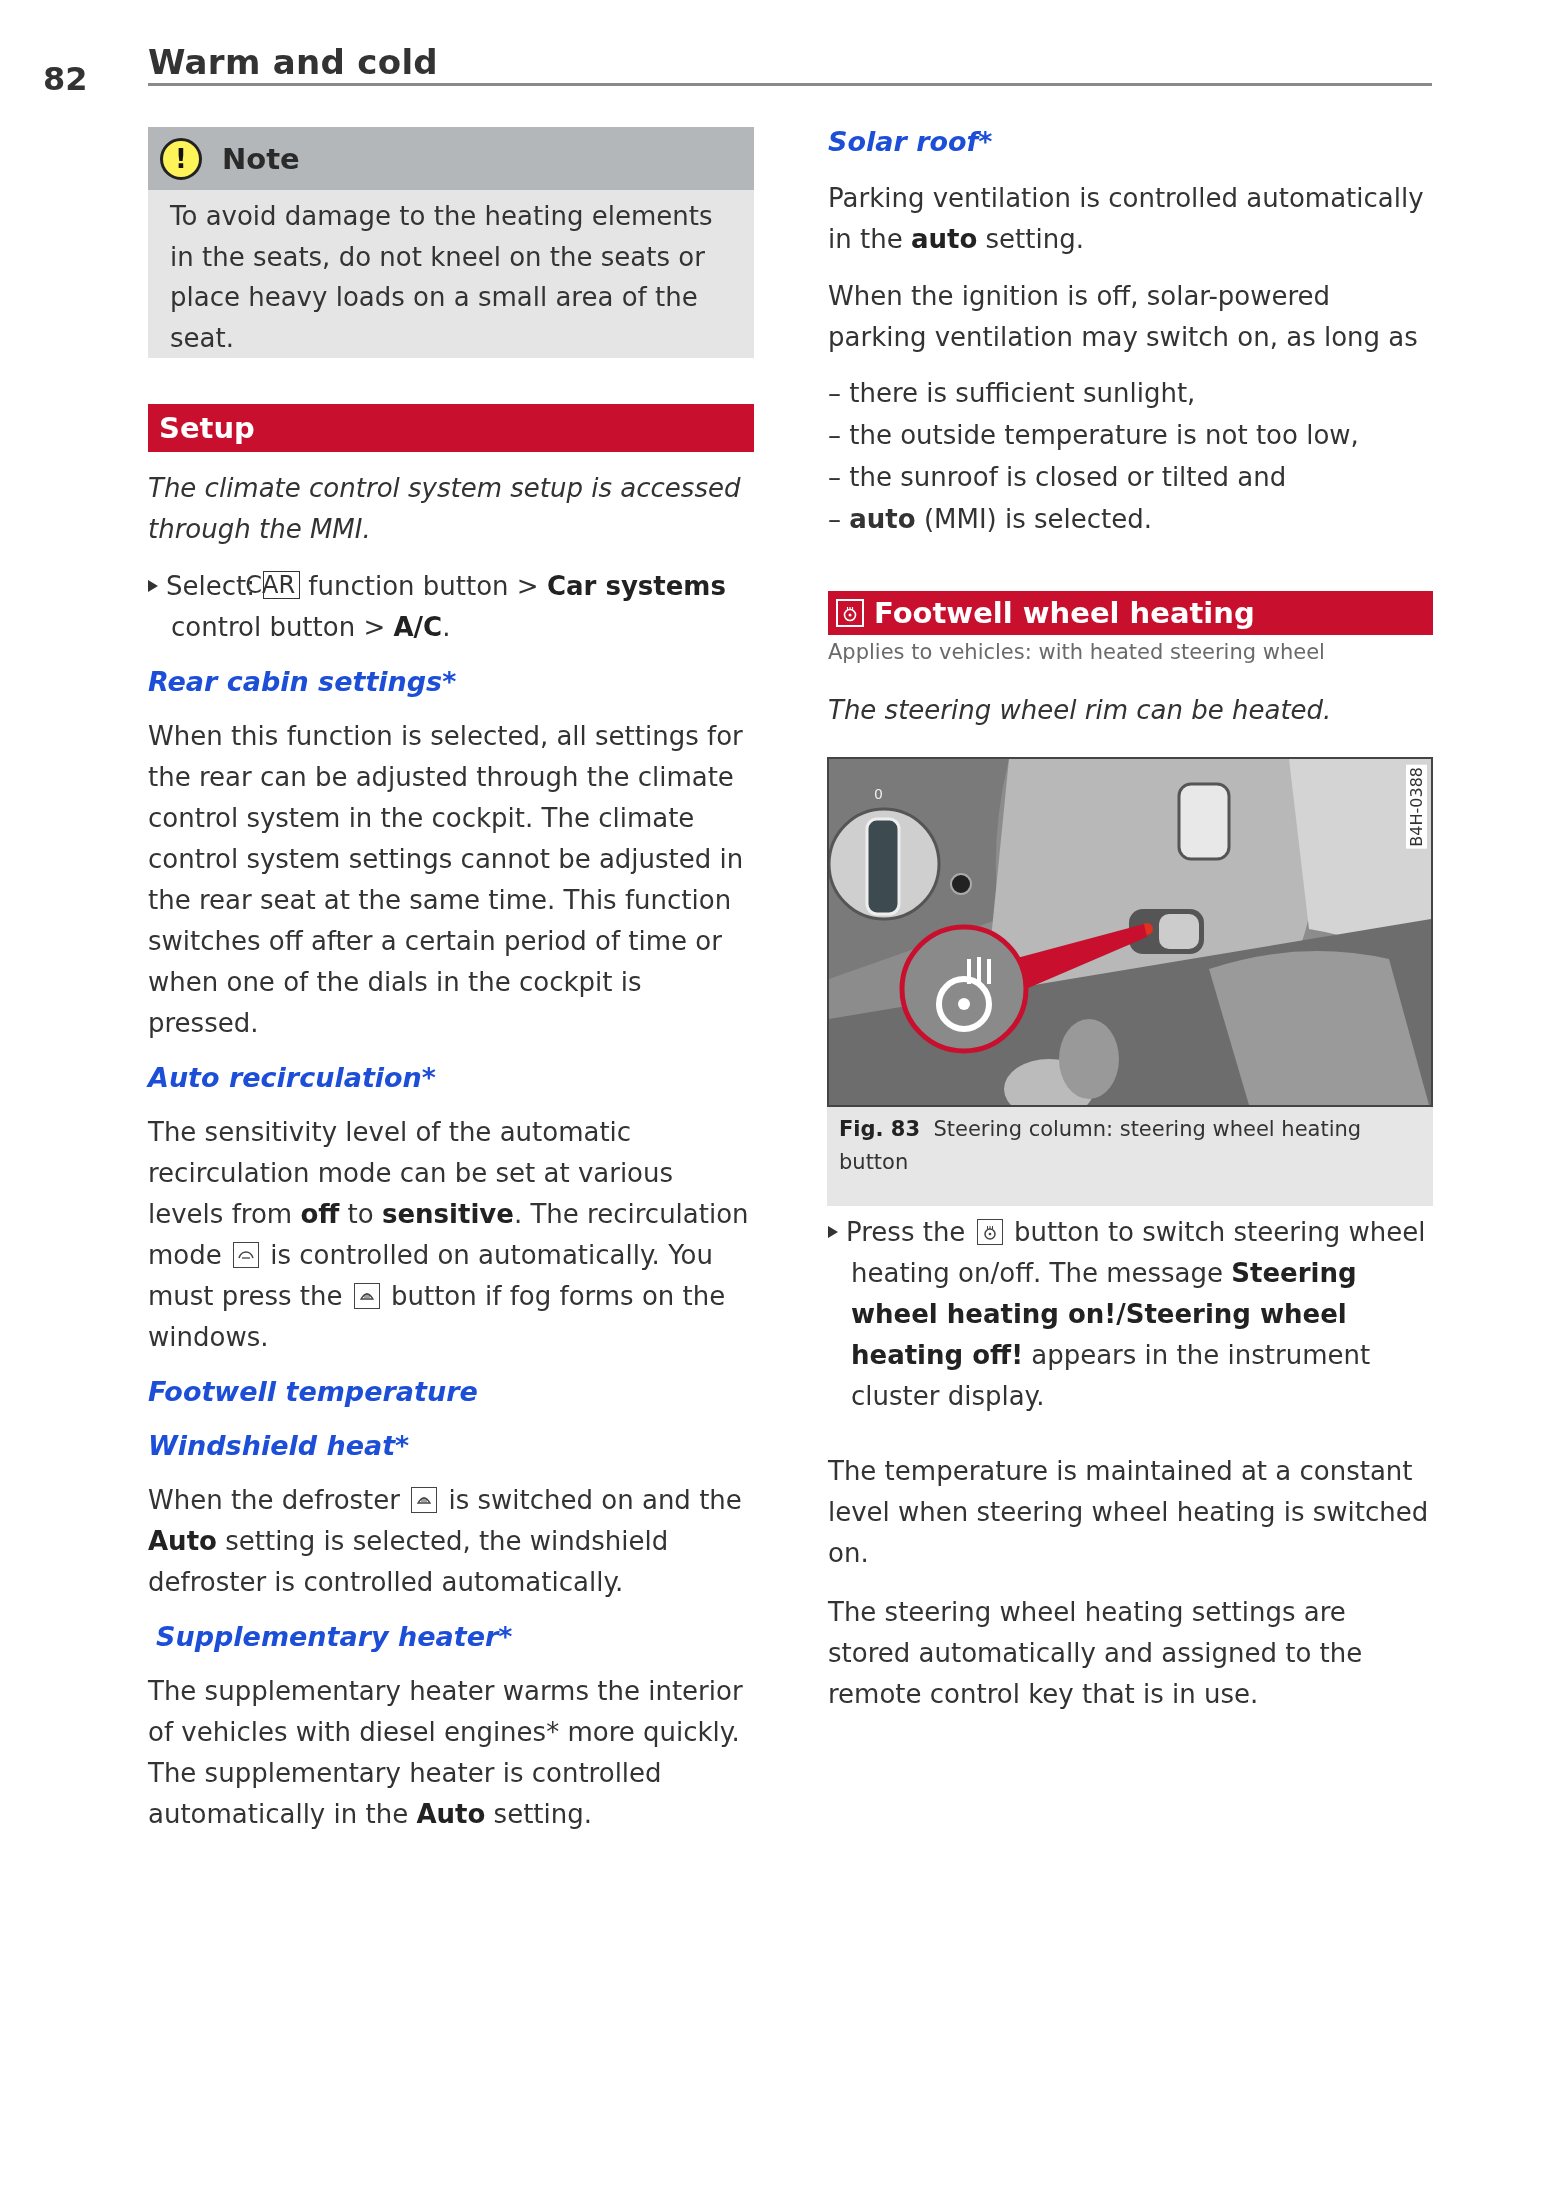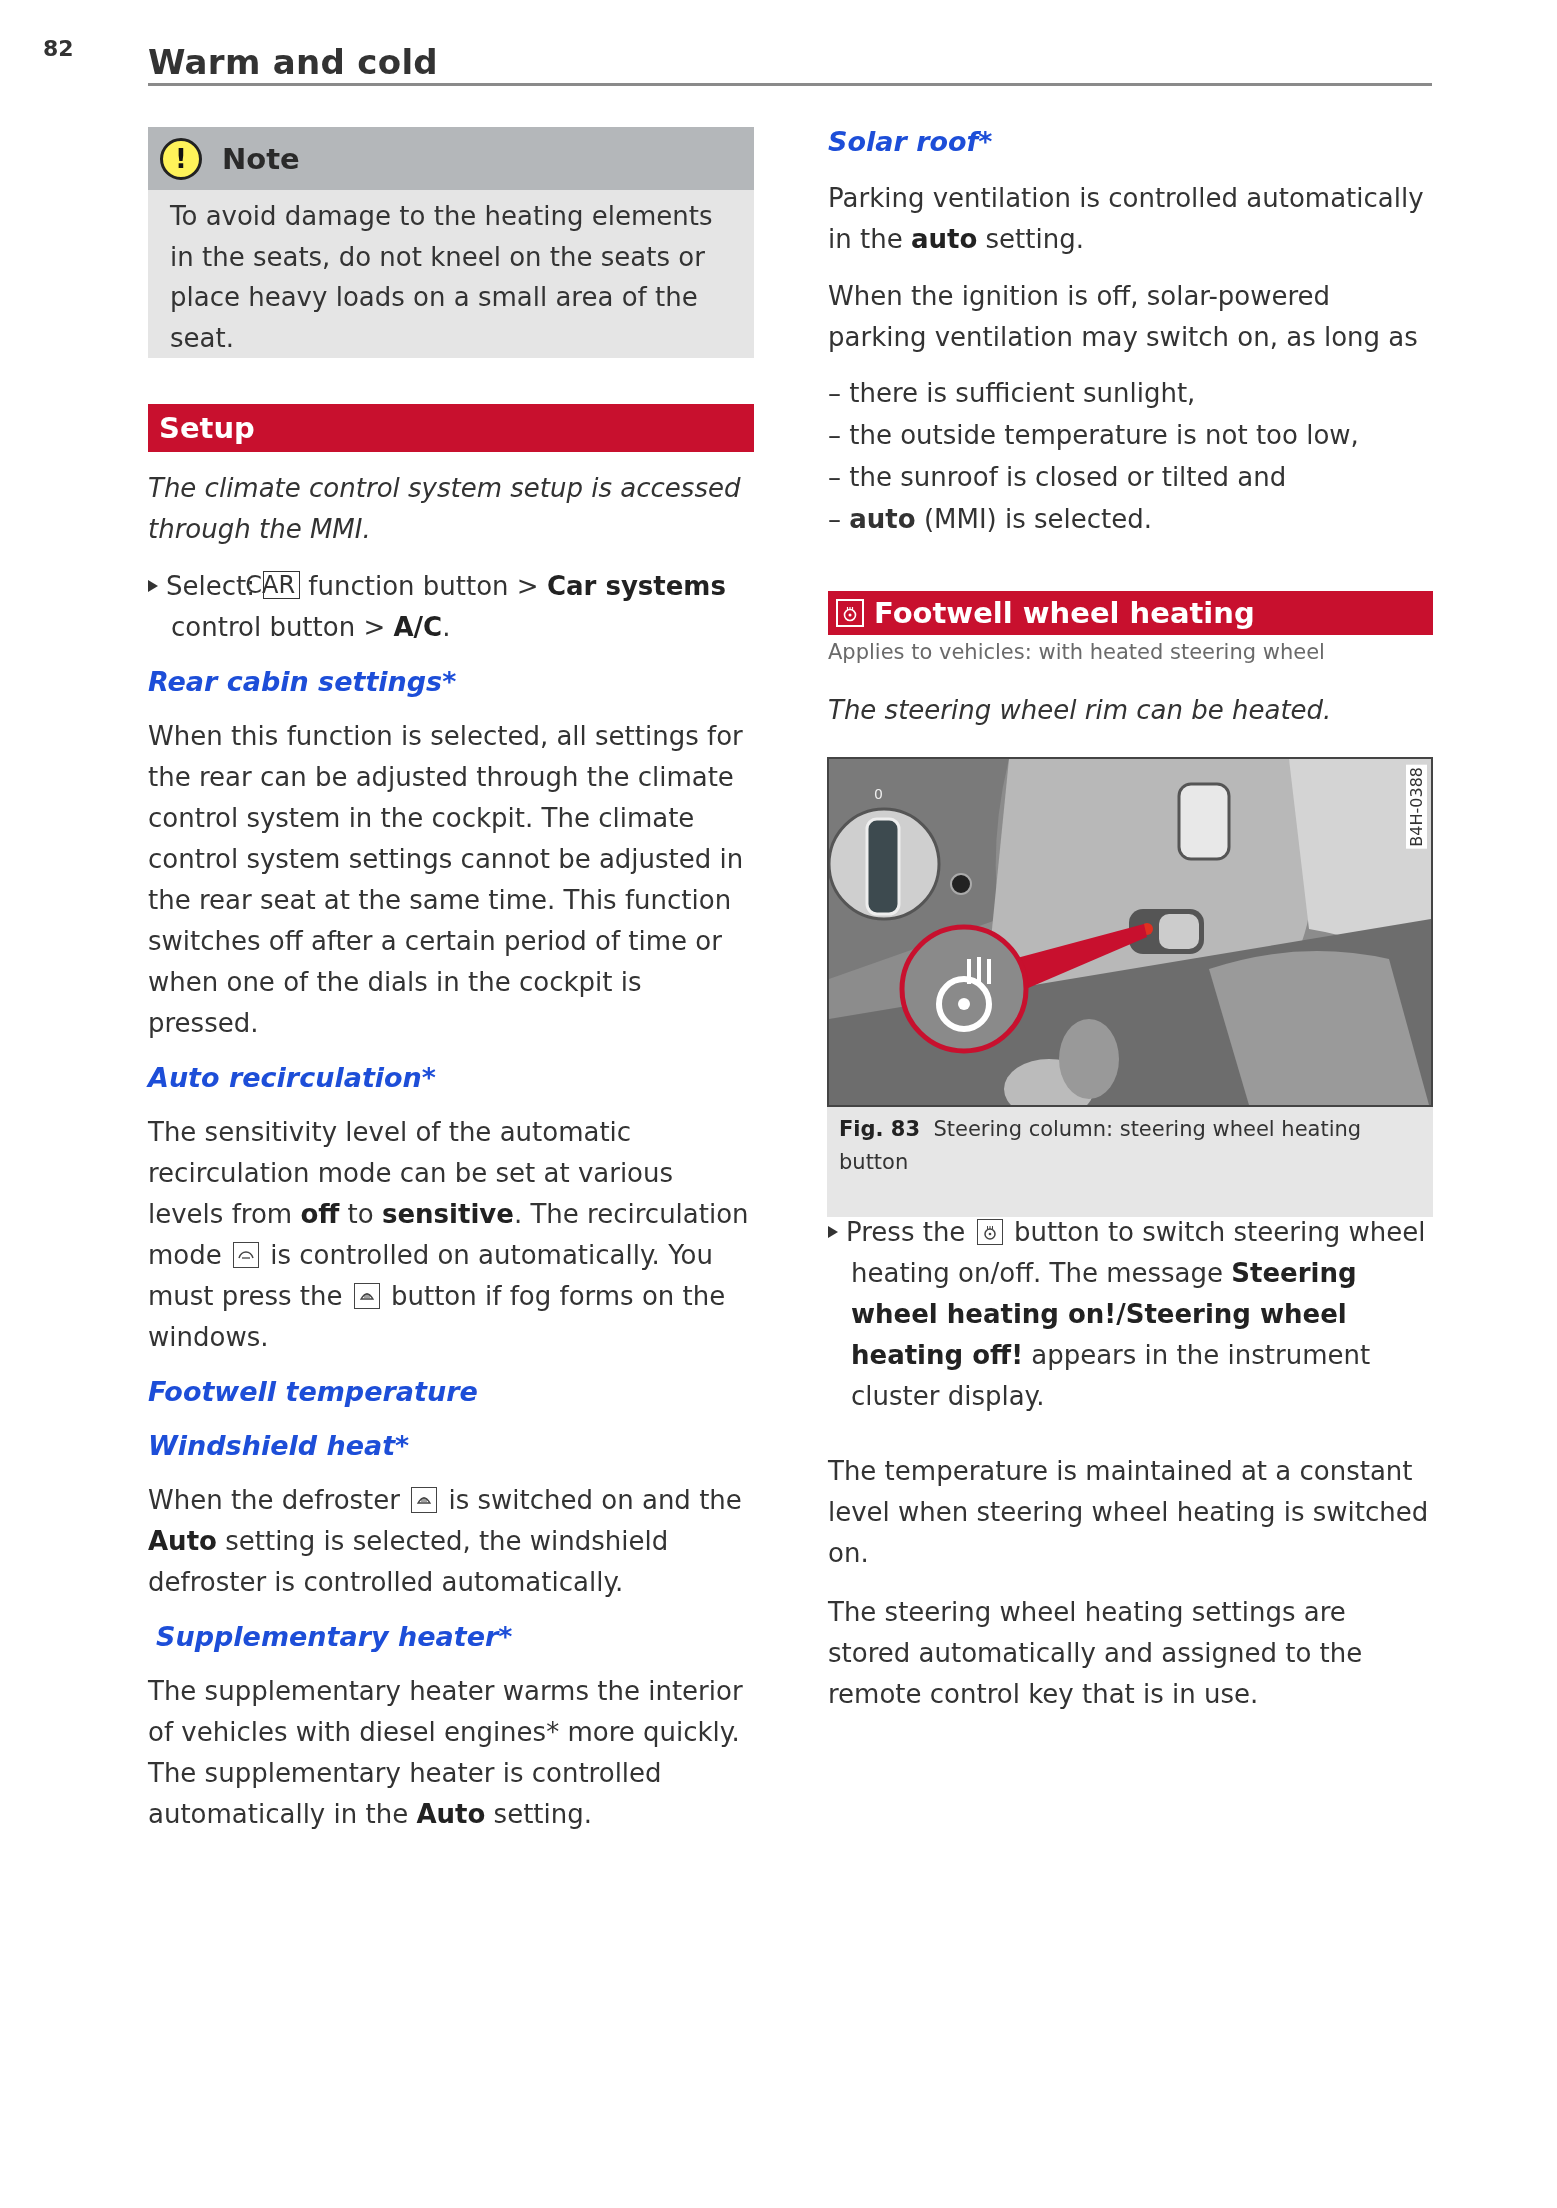--- a/index.html
+++ b/index.html
@@ -1,20 +1,20 @@
 <!DOCTYPE html>
 <html><head>
 <meta charset="utf-8">
 <style>
   html, body { margin: 0; padding: 0; background: #ffffff; }
   body {
     width: 1557px; height: 2208px; position: relative; overflow: hidden;
     font-family: "DejaVu Sans", sans-serif; color: #2b2b2b;
   }
-  .page-num { position: absolute; left: 43px; top: 36px; font-size: 22px; font-weight: bold; color: #333; }
+  .page-num { position: absolute; left: 43px; top: 60px; font-size: 32px; font-weight: bold; color: #333; }
   .page-title { position: absolute; left: 148px; top: 42px; font-size: 34px; font-weight: bold; color: #333; letter-spacing: 0.3px; }
   .header-rule { position: absolute; left: 148px; top: 83px; width: 1284px; height: 3px; background: #8a8a8a; }
 
   .col { position: absolute; top: 0; }
   .col-left { left: 148px; width: 606px; }
   .col-right { left: 828px; width: 605px; }
 
   .body-text { font-size: 26px; line-height: 41px; color: #333; margin: 0; }
   .body-text b { color: #222; }
   .heading { font-size: 27px; font-weight: bold; color: #1d4ed8; margin: 0; line-height: 40px; font-style: italic; }
@@ -36,21 +36,21 @@
   .iconbox { display: inline-block; width: 26px; height: 26px; border: 1.5px solid #444; box-sizing: border-box; vertical-align: -4px; margin: 0 3px; position: relative; }
   .iconbox svg { position: absolute; left: 3px; top: 3px; }
   .bullet-arrow { display: inline-block; width: 0; height: 0; border-left: 10px solid #333; border-top: 6px solid transparent; border-bottom: 6px solid transparent; margin-right: 8px; vertical-align: 3px; }
   .indent-block { padding-left: 23px; text-indent: -23px; }
   .dash-list { list-style: none; margin: 0; padding: 0; }
   .dash-list li { font-size: 26px; line-height: 42px; color: #333; }
 
   .applies { position: absolute; left: 828px; top: 640px; font-size: 21px; color: #6a6a6a; }
   .figure { position: absolute; left: 827px; top: 757px; width: 606px; height: 350px; background: #8e8e8e; border: 2px solid #444; box-sizing: border-box; overflow: hidden; }
   .fig-code { position: absolute; right: 4px; top: 6px; writing-mode: vertical-rl; transform: rotate(180deg); font-size: 16px; color: #333; background: #fff; padding: 2px 1px; }
-  .caption { position: absolute; left: 827px; top: 1107px; width: 606px; height: 110px; background: #e6e6e6; padding: 6px 12px; box-sizing: border-box; font-size: 21px; line-height: 33px; color: #333; }
+  .caption { position: absolute; left: 827px; top: 1107px; width: 606px; height: 99px; background: #e6e6e6; padding: 6px 12px; box-sizing: border-box; font-size: 21px; line-height: 33px; color: #333; }
   .caption b { color: #222; }
 </style>
 </head>
 <body>
 
 <div class="page-num">82</div>
 <div class="page-title">Warm and cold</div>
 <div class="header-rule"></div>
 
 <div class="note-box">

